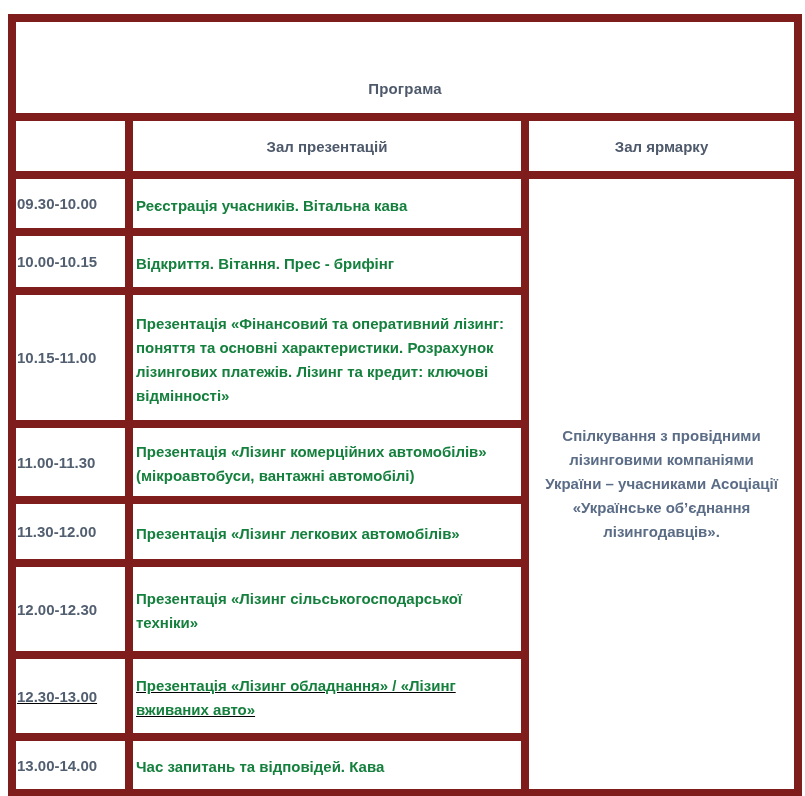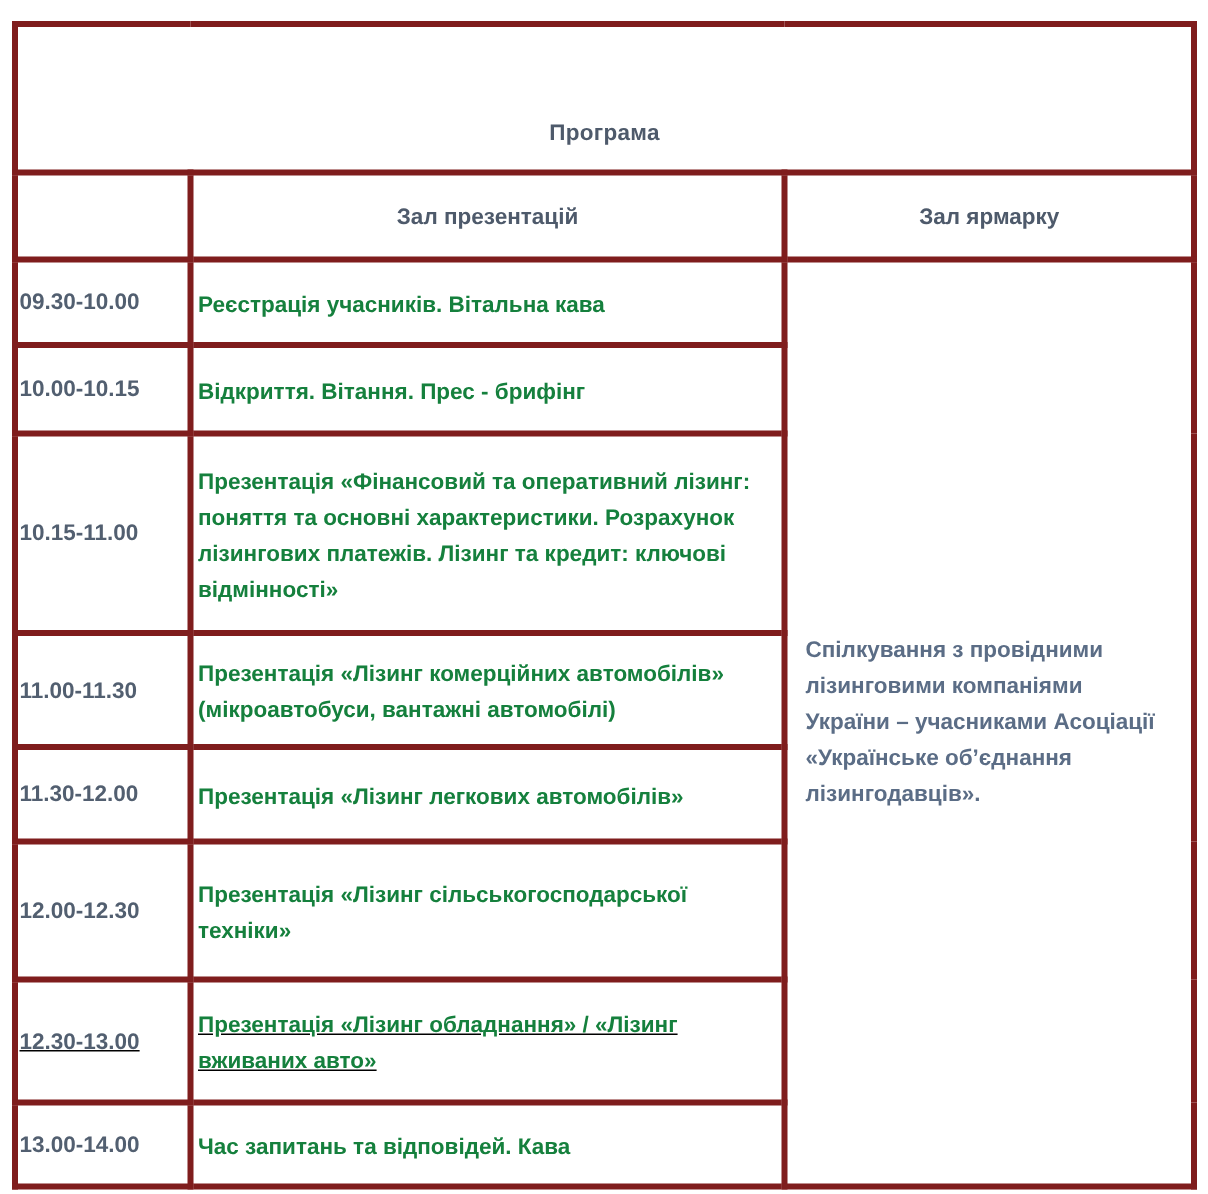--- a/index.html
+++ b/index.html
@@ -12,21 +12,21 @@
     font-family: "Liberation Sans", sans-serif;
   }
   table.program {
     border-collapse: collapse;
     table-layout: fixed;
     margin: 14px 0 0 8px;
     width: 786px;
     background: #ffffff;
   }
   table.program td {
-    border: 4px solid #7f1d1d;
+    border: 8px solid #7f1d1d;
     font-size: 15px;
     font-weight: bold;
     vertical-align: middle;
     box-sizing: border-box;
     background: #ffffff;
   }
   col.c-time { width: 117px; }
   col.c-pres { width: 396px; }
   col.c-fair { width: 273px; }
 
@@ -49,21 +49,21 @@
     color: #525f70;
     text-align: left;
   }
   td.act {
     padding: 8px 10px 4px 3px;
     color: #15803d;
     line-height: 1.6;
     text-align: left;
   }
   td.fair {
-    text-align: left;
+    text-align: center;
     color: #5b6d86;
     line-height: 1.6;
     padding: 10px 12px;
   }
 
   tr.r0 { height: 57px; }
   tr.r1 { height: 59px; }
   tr.r2 { height: 133px; }
   tr.r3 { height: 76px; }
   tr.r4 { height: 63px; }

